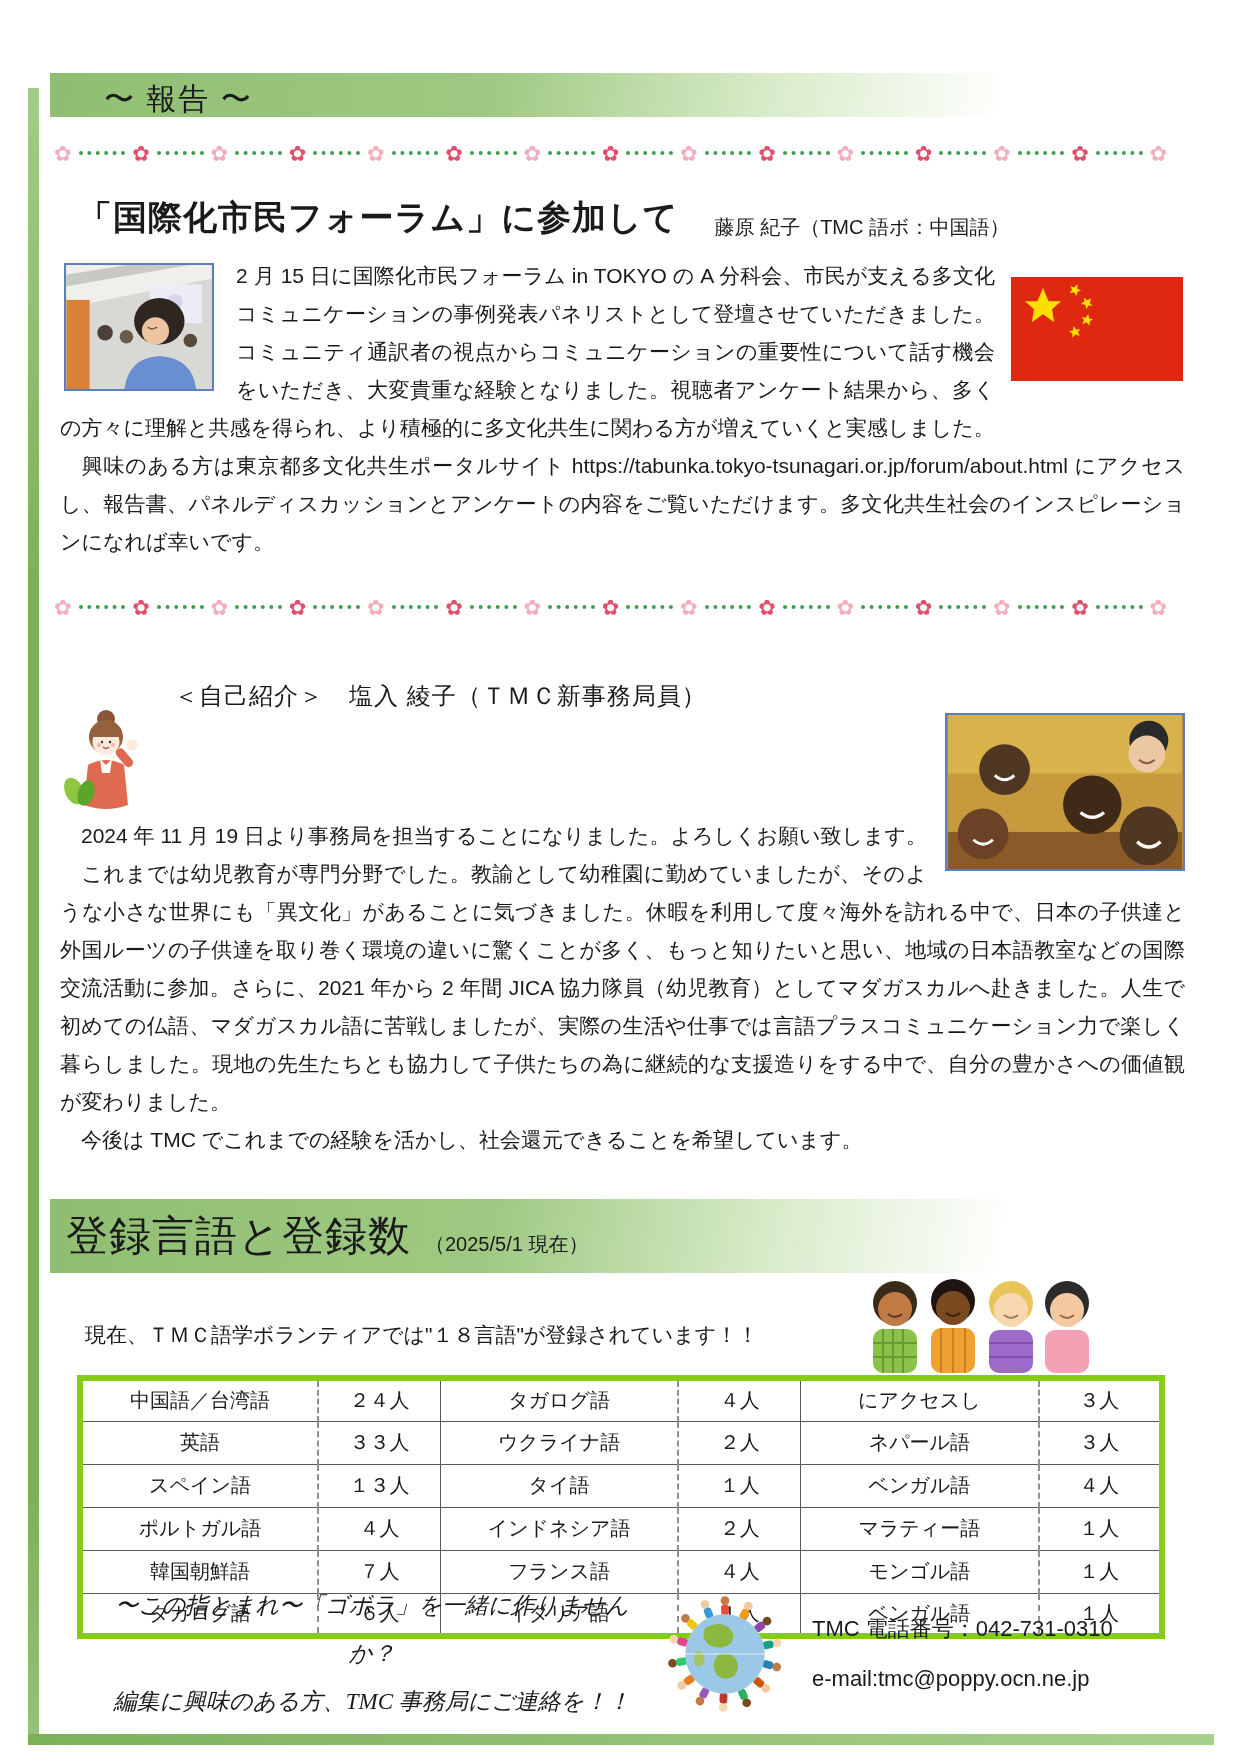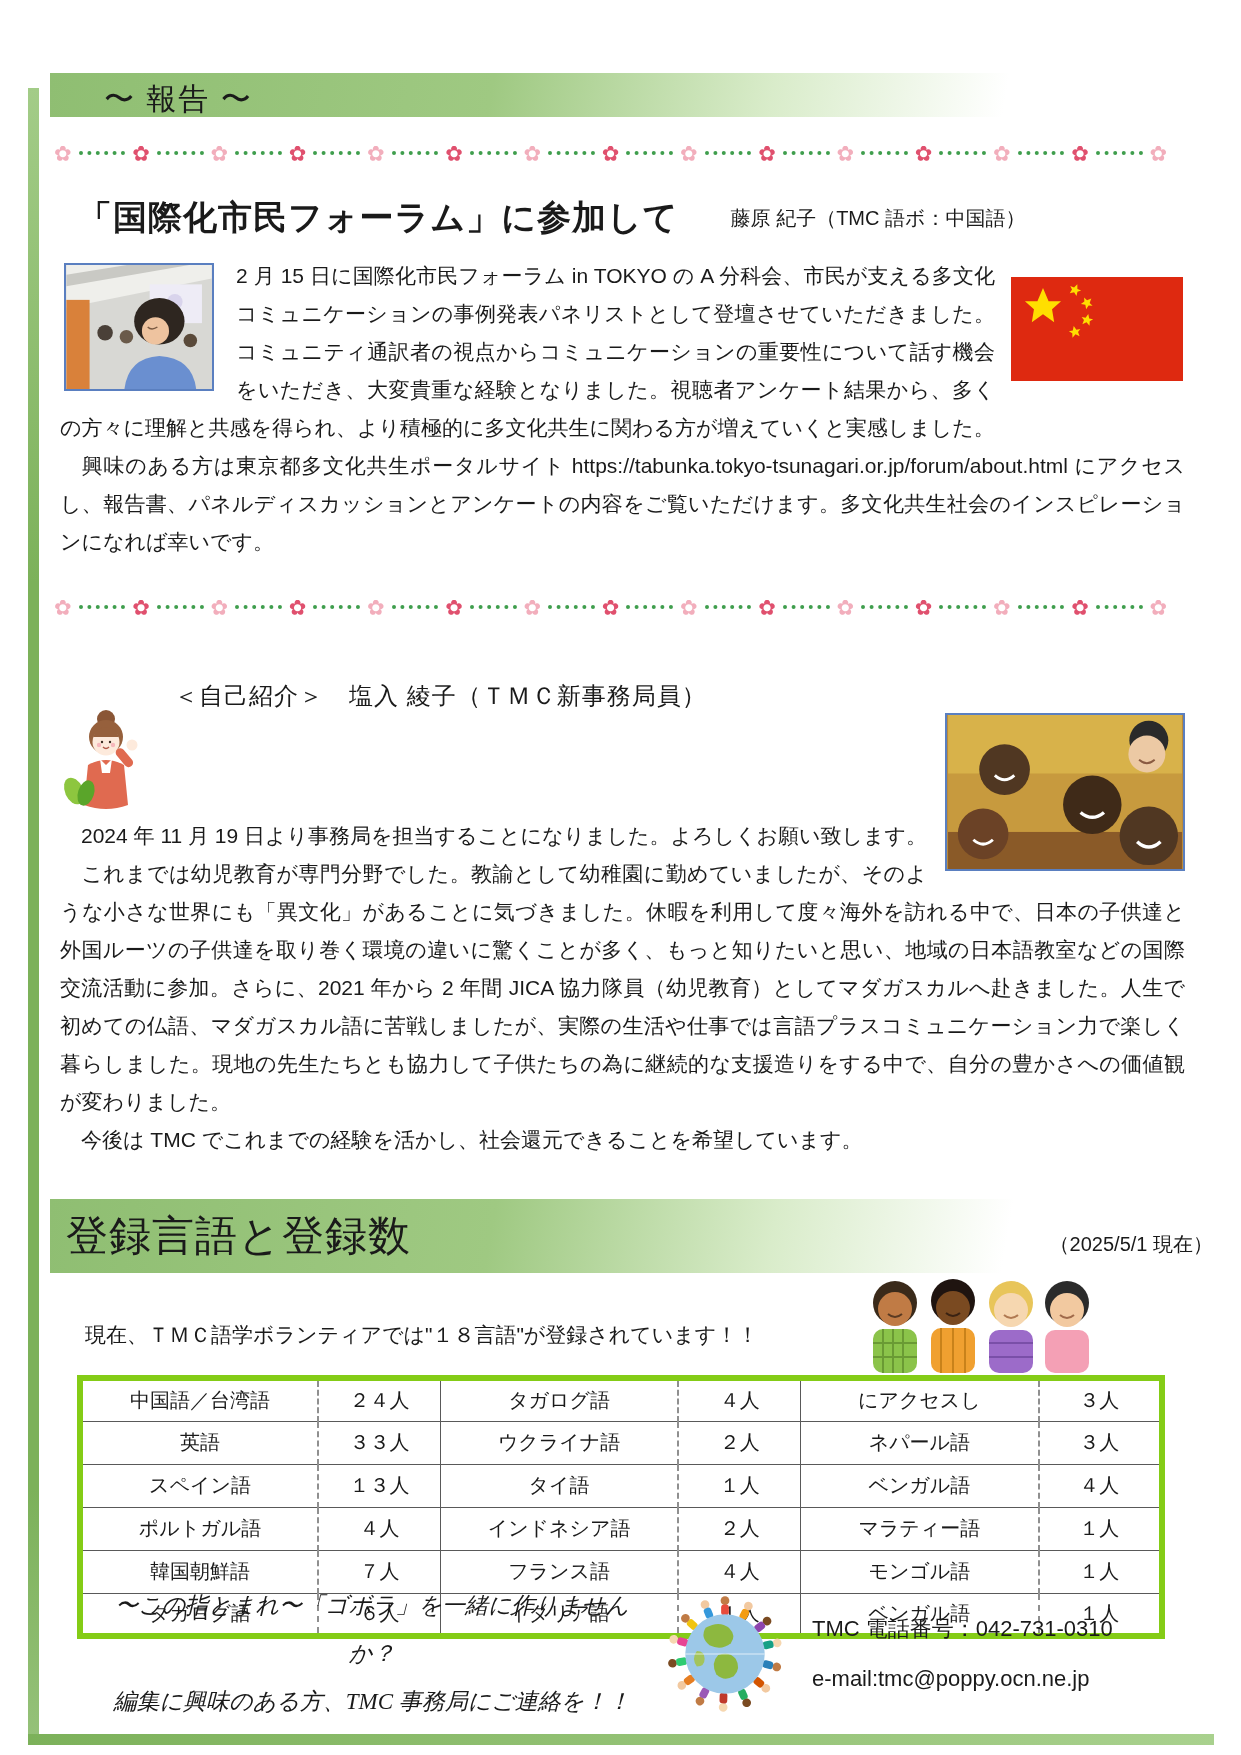--- a/index.html
+++ b/index.html
@@ -18,34 +18,34 @@
 
   
   .report-header {
     margin:73px 28px 0 50px; height:44px;
     background:linear-gradient(100deg,#8fbe72 0%,#9fc982 38%,#d9ecca 62%,#ffffff 82%);
     font-size:30px; line-height:52px; padding-left:54px; letter-spacing:2px;
   }
   .registry-header {
     clear:both; margin:40px 28px 0 50px; height:74px;
     background:linear-gradient(100deg,#8fbe72 0%,#9fc982 38%,#d9ecca 62%,#ffffff 82%);
-    display:flex; align-items:center; gap:14px; padding-left:16px;justify-content:space-between;
+    display:flex; align-items:center; gap:14px; padding-left:16px;
   }
   .registry-big { font-size:42px; letter-spacing:1px; }
   .registry-date { font-size:20px; padding-top:16px; }
 
   
   .divider { display:flex; align-items:center; margin:24px 74px 0 54px; height:24px; }
   .fl { font-size:21px; line-height:1; }
   .fl-pink { color:#f2aebc; }
   .fl-red  { color:#e0506e; }
   .dots { flex:1; height:0; border-bottom:4px dotted #3f9e4d; margin:0 7px; }
 
   
-  .article-head { margin:30px 56px 0 78px; display:flex; align-items:center; gap:52px; }
+  .article-head { margin:30px 56px 0 78px; display:flex; align-items:flex-end; gap:36px; }
   .article-title { font-size:34px; font-weight:bold; letter-spacing:1px; white-space:nowrap; }
   .article-author { font-size:20px; white-space:nowrap; }
   .article-body { margin:16px 56px 0 60px; font-size:21px; line-height:38px; text-align:justify; }
   .conference-ph { float:left; width:150px; height:128px; margin:6px 22px 6px 4px;
     border:2px solid #5a7fc0; background:#dcdcd8; }
   .flag { float:right; width:172px; height:104px; margin:20px 2px 6px 16px; }
 
   
   .intro { margin:0 56px 0 60px; font-size:21px; line-height:38px; text-align:justify; }
   .intro-illust { float:left; width:88px; height:110px; margin:30px 26px 0 0; }

